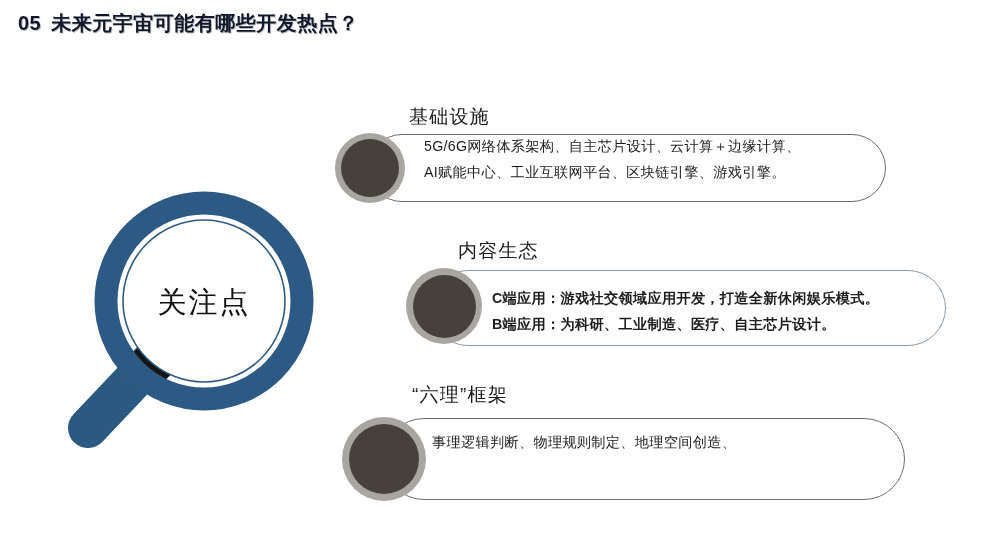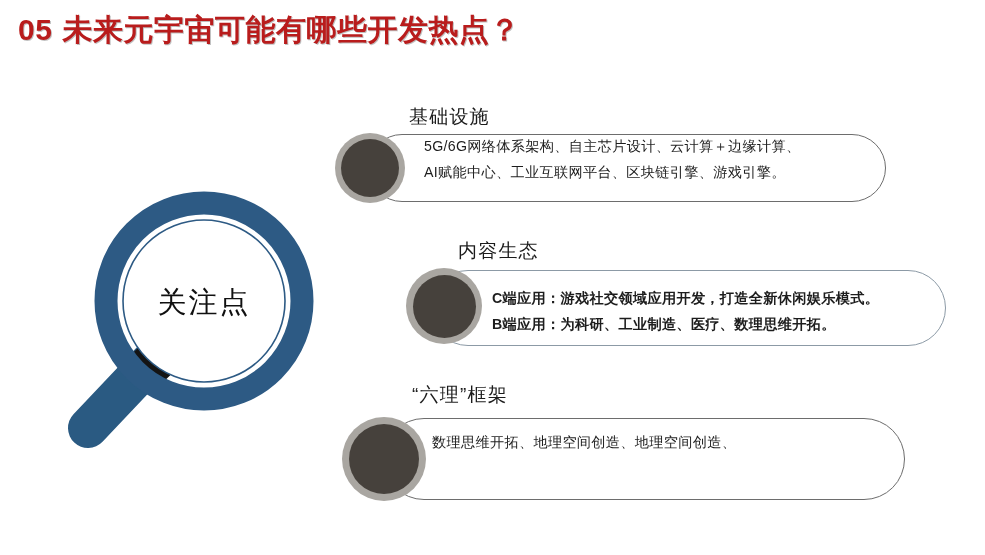--- a/index.html
+++ b/index.html
@@ -14,24 +14,24 @@
     overflow: hidden;
     font-family: "Liberation Sans", "DejaVu Sans", sans-serif;
     color: #1a1a1a;
   }
 
   
   .slide-title {
     position: absolute;
     left: 18px;
     top: 10px;
-    font-size: 30px;
+    font-size: 20px;
     font-weight: bold;
     letter-spacing: 0.5px;
-    color: #b91c1c;
+    color: #0f172a;
     white-space: nowrap;
     text-shadow: 1px 1px 0 rgba(0,0,0,0.25);
   }
   .slide-title .num {
     margin-right: 10px;
   }
 
   
   .magnifier {
     position: absolute;
@@ -152,26 +152,26 @@
   <span class="line">AI赋能中心、工业互联网平台、区块链引擎、游戏引擎。</span>
 </div>
 <div class="bullet" id="bullet-1">
   <div class="inner"></div>
 </div>
 
 <div class="card" id="card-2"></div>
 <div class="card-label" id="card-2-label">内容生态</div>
 <div class="card-body" id="card-2-body">
   <span class="line">C端应用：游戏社交领域应用开发，打造全新休闲娱乐模式。</span>
-  <span class="line">B端应用：为科研、工业制造、医疗、数理思维开拓。</span>
+  <span class="line">B端应用：为科研、工业制造、医疗、自主芯片设计。</span>
 </div>
 <div class="bullet" id="bullet-2">
   <div class="inner"></div>
 </div>
 
 <div class="card gray-border" id="card-3"></div>
 <div class="card-label" id="card-3-label">“六理”框架</div>
 <div class="card-body" id="card-3-body">
-  <span class="line">数理思维开拓、地理空间创造、地理空间创造、</span>
+  <span class="line">事理逻辑判断、物理规则制定、地理空间创造、</span>
 </div>
 <div class="bullet" id="bullet-3">
   <div class="inner"></div>
 </div>
 
 </body></html>

